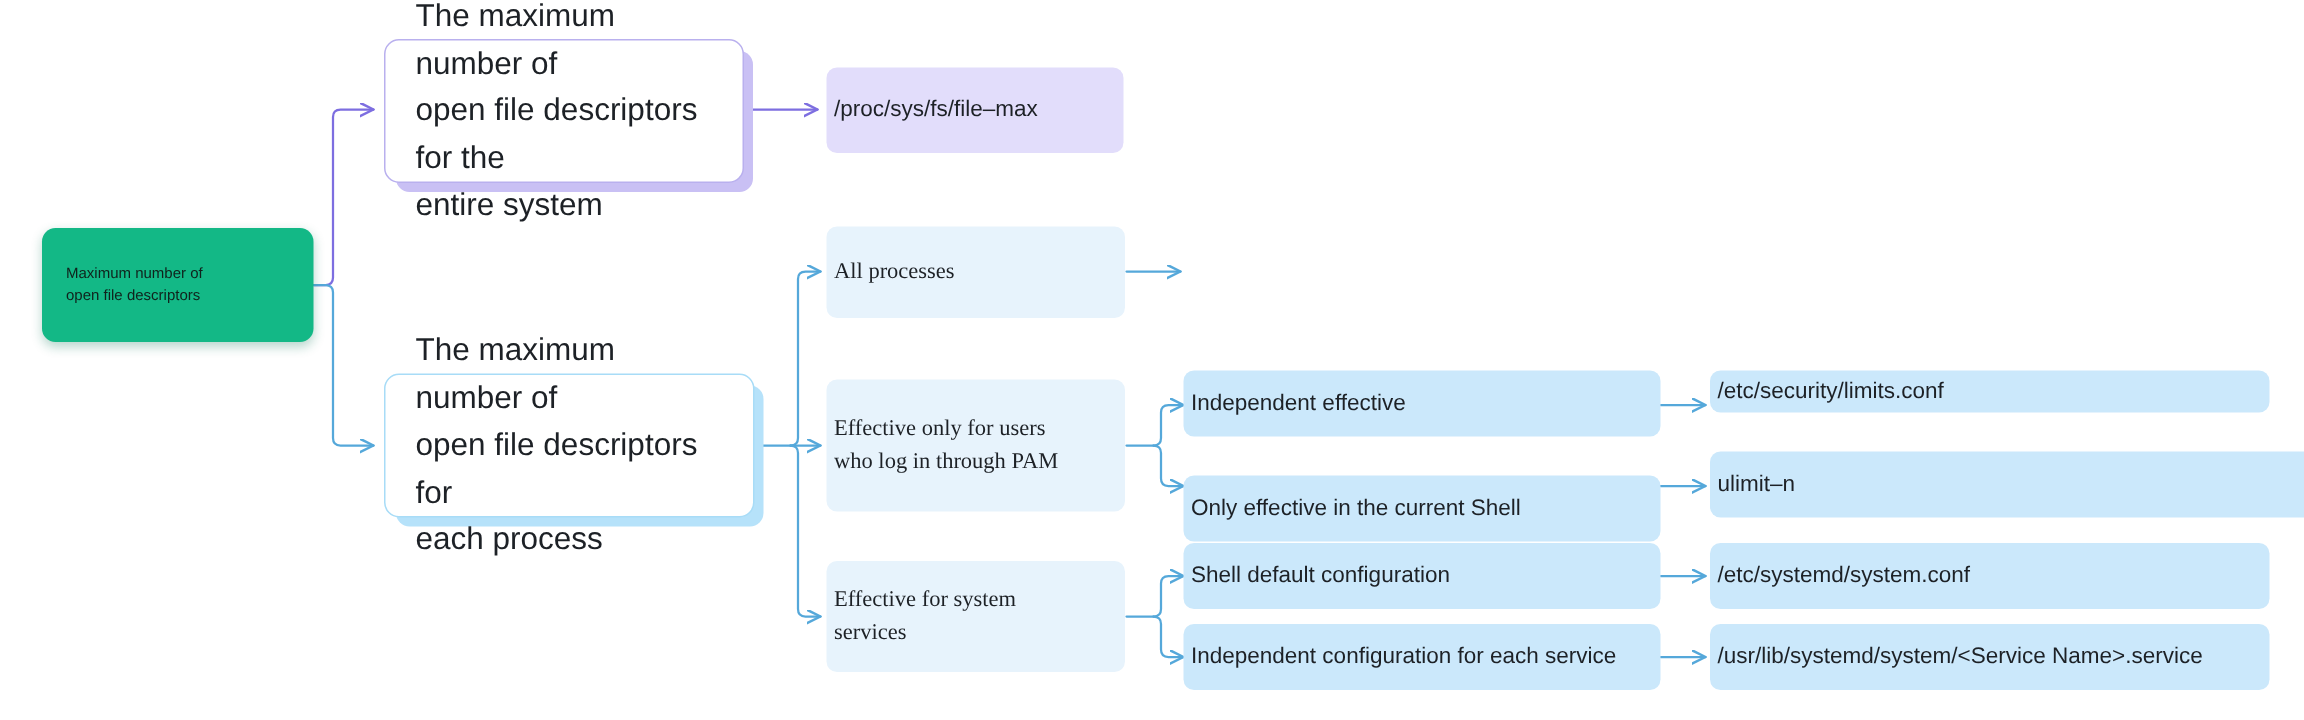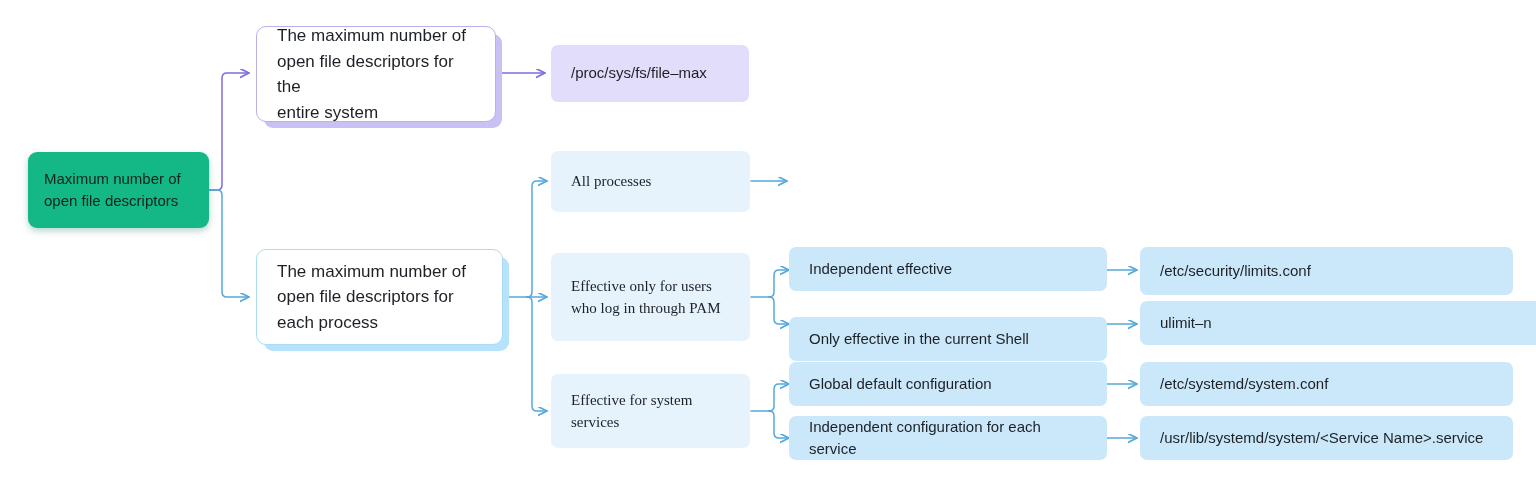--- a/index.html
+++ b/index.html
@@ -43,48 +43,48 @@
 
   .node-text {
     display: block;
     white-space: pre-line;
   }
 
   
   .node-root {
     border-radius: 9px;
     color: #10221c;
-    font-size: 15px;
+    font-size: 10px;
     padding: 0 16px;
     box-shadow: 0 3px 7px rgba(16,120,90,0.30);
   }
 
   
   .node-card {
     background: #ffffff;
     border-radius: 10px;
     border-style: solid;
     border-width: 1.4px;
-    font-size: 17px;
+    font-size: 21px;
     padding: 0 20px;
   }
   .node-card.accent-purple {
     border-color: #b9b0ee;
     box-shadow: 7px 7px 0 -1px #c9c0f4;
   }
   .node-card.accent-blue {
     border-color: #a8dcf7;
     box-shadow: 7px 7px 0 -1px #b6e2fa;
   }
 
   
   .node-fill {
     border-radius: 7px;
     font-size: 15px;
-    padding: 0 20px;
+    padding: 0 5px;
   }
   .node-fill.tone-lavender { background: #e2ddfb; }
   .node-fill.tone-paleblue { background: #e7f3fc; font-family: Liberation Serif, serif; }
   .node-fill.tone-blue     { background: #cbe8fb; }
 </style>
 </head>
 <body>
 
 <div id="diagram-canvas">
 
@@ -172,28 +172,28 @@
 
   <div class="node node-fill tone-blue" style="left:789px; top:247px; width:318px; height:44px;">
     <span class="node-text">Independent effective</span>
   </div>
 
   <div class="node node-fill tone-blue" style="left:789px; top:301px; width:318px; height:44px;margin-top:16px;">
     <span class="node-text">Only effective in the current Shell</span>
   </div>
 
   <div class="node node-fill tone-blue" style="left:789px; top:362px; width:318px; height:44px;">
-    <span class="node-text">Global default configuration</span>
+    <span class="node-text">Shell default configuration</span>
   </div>
 
   <div class="node node-fill tone-blue" style="left:789px; top:416px; width:318px; height:44px;">
     <span class="node-text">Independent configuration for each service</span>
   </div>
 
-  <div class="node node-fill tone-blue" style="left:1140px; top:247px; width:373px; height:48px;">
+  <div class="node node-fill tone-blue" style="left:1140px; top:247px; width:373px; height:28px;">
     <span class="node-text">/etc/security/limits.conf</span>
   </div>
 
   <div class="node node-fill tone-blue" style="left:1140px; top:301px; width:435px; height:44px;">
     <span class="node-text">ulimit–n</span>
   </div>
 
   <div class="node node-fill tone-blue" style="left:1140px; top:362px; width:373px; height:44px;">
     <span class="node-text">/etc/systemd/system.conf</span>
   </div>

